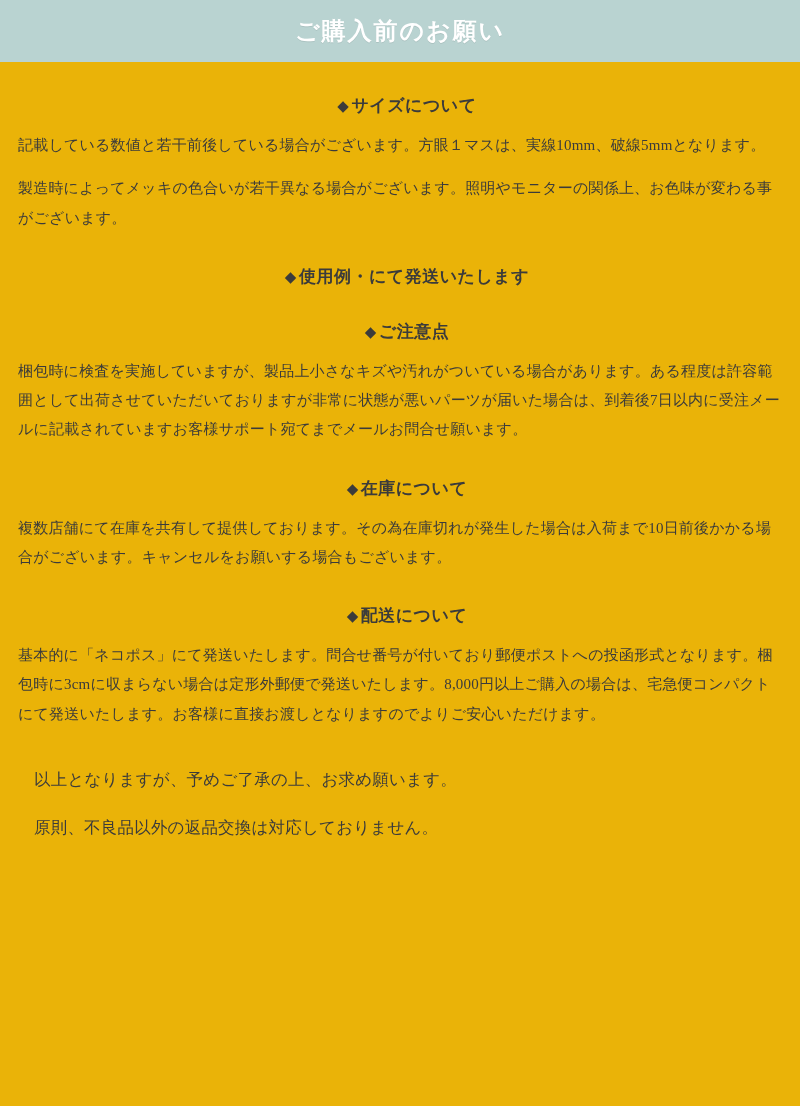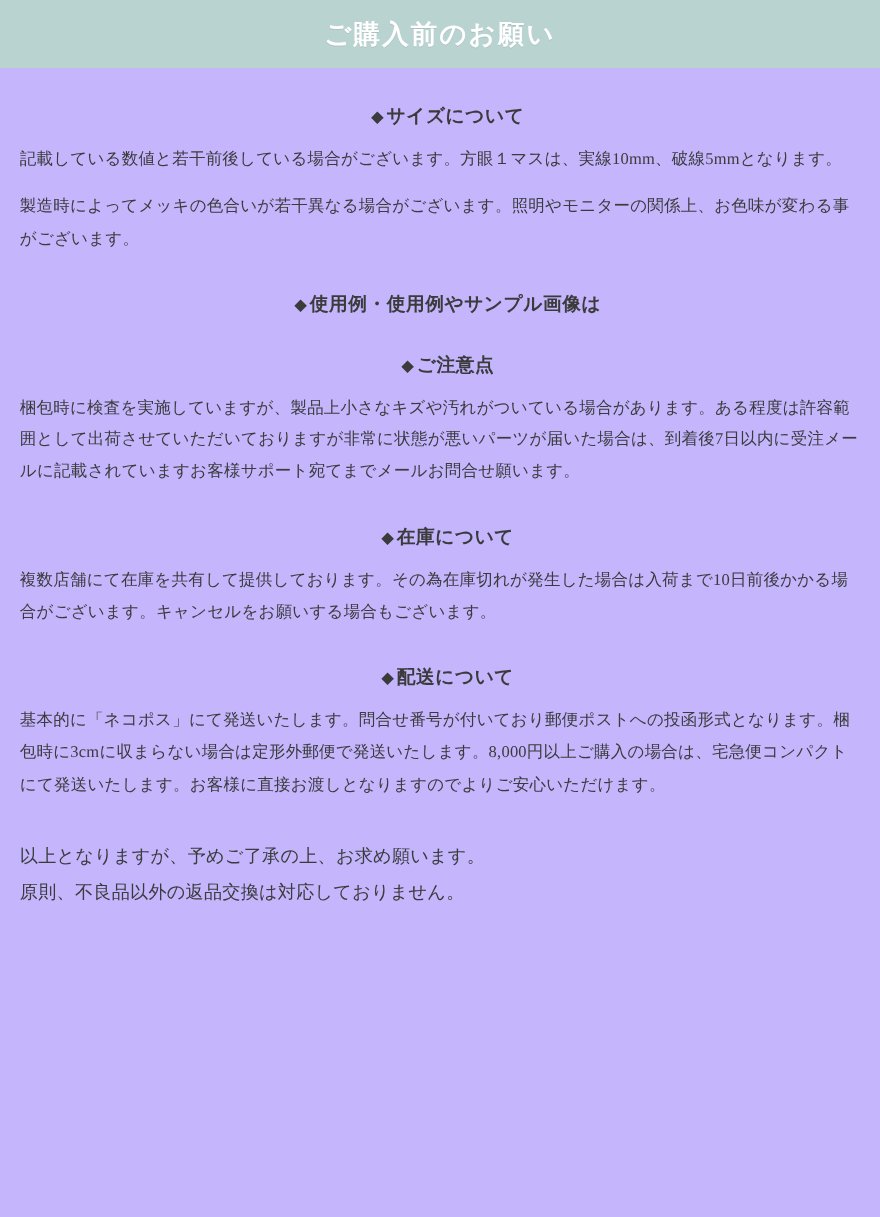--- a/index.html
+++ b/index.html
@@ -12,21 +12,21 @@
     min-height: 1106px;
     font-family: "Liberation Sans", "DejaVu Sans", sans-serif;
     color: #333333;
     -webkit-font-smoothing: antialiased;
   }
   .page {
     width: 800px;
     min-height: 1106px;
     position: relative;
     box-sizing: border-box;
-    background: #c4b5fd;
+    background: #eab308;
   }
   .header-band {
     background: #b9d3d1;
     height: 62px;
     display: flex;
     align-items: center;
     justify-content: center;
     box-sizing: border-box;
   }
   .header-title {
@@ -68,21 +68,21 @@
     margin: 0;
   }
   .closing {
     margin-top: 34px;
     font-size: 16.5px;
     line-height: 1.95;
     color: #3b3b3b;
     letter-spacing: 0.2px;
   }
   .closing p {
-    margin: 0;
+    margin: 16px;
   }
 </style>
 </head>
 <body>
 
 <div class="page">
 
   <div class="header-band">
     <div class="header-title">ご購入前のお願い</div>
   </div>
@@ -99,21 +99,21 @@
     </div>
 
     <div class="section">
       <div class="section-body">
         <p>製造時によってメッキの色合いが若干異なる場合がございます。照明やモニターの関係上、お色味が変わる事がございます。</p>
       </div>
     </div>
 
     <div class="section">
       <div class="section-heading">
-        <span class="diamond">◆</span><span>使用例・使用例やサンプル画像は</span>
+        <span class="diamond">◆</span><span>使用例・にて発送いたします</span>
       </div>
     </div>
 
     <div class="section">
       <div class="section-heading">
         <span class="diamond">◆</span><span>ご注意点</span>
       </div>
       <div class="section-body">
         <p>梱包時に検査を実施していますが、製品上小さなキズや汚れがついている場合があります。ある程度は許容範囲として出荷させていただいておりますが非常に状態が悪いパーツが届いた場合は、到着後7日以内に受注メールに記載されていますお客様サポート宛てまでメールお問合せ願います。</p>
       </div>

